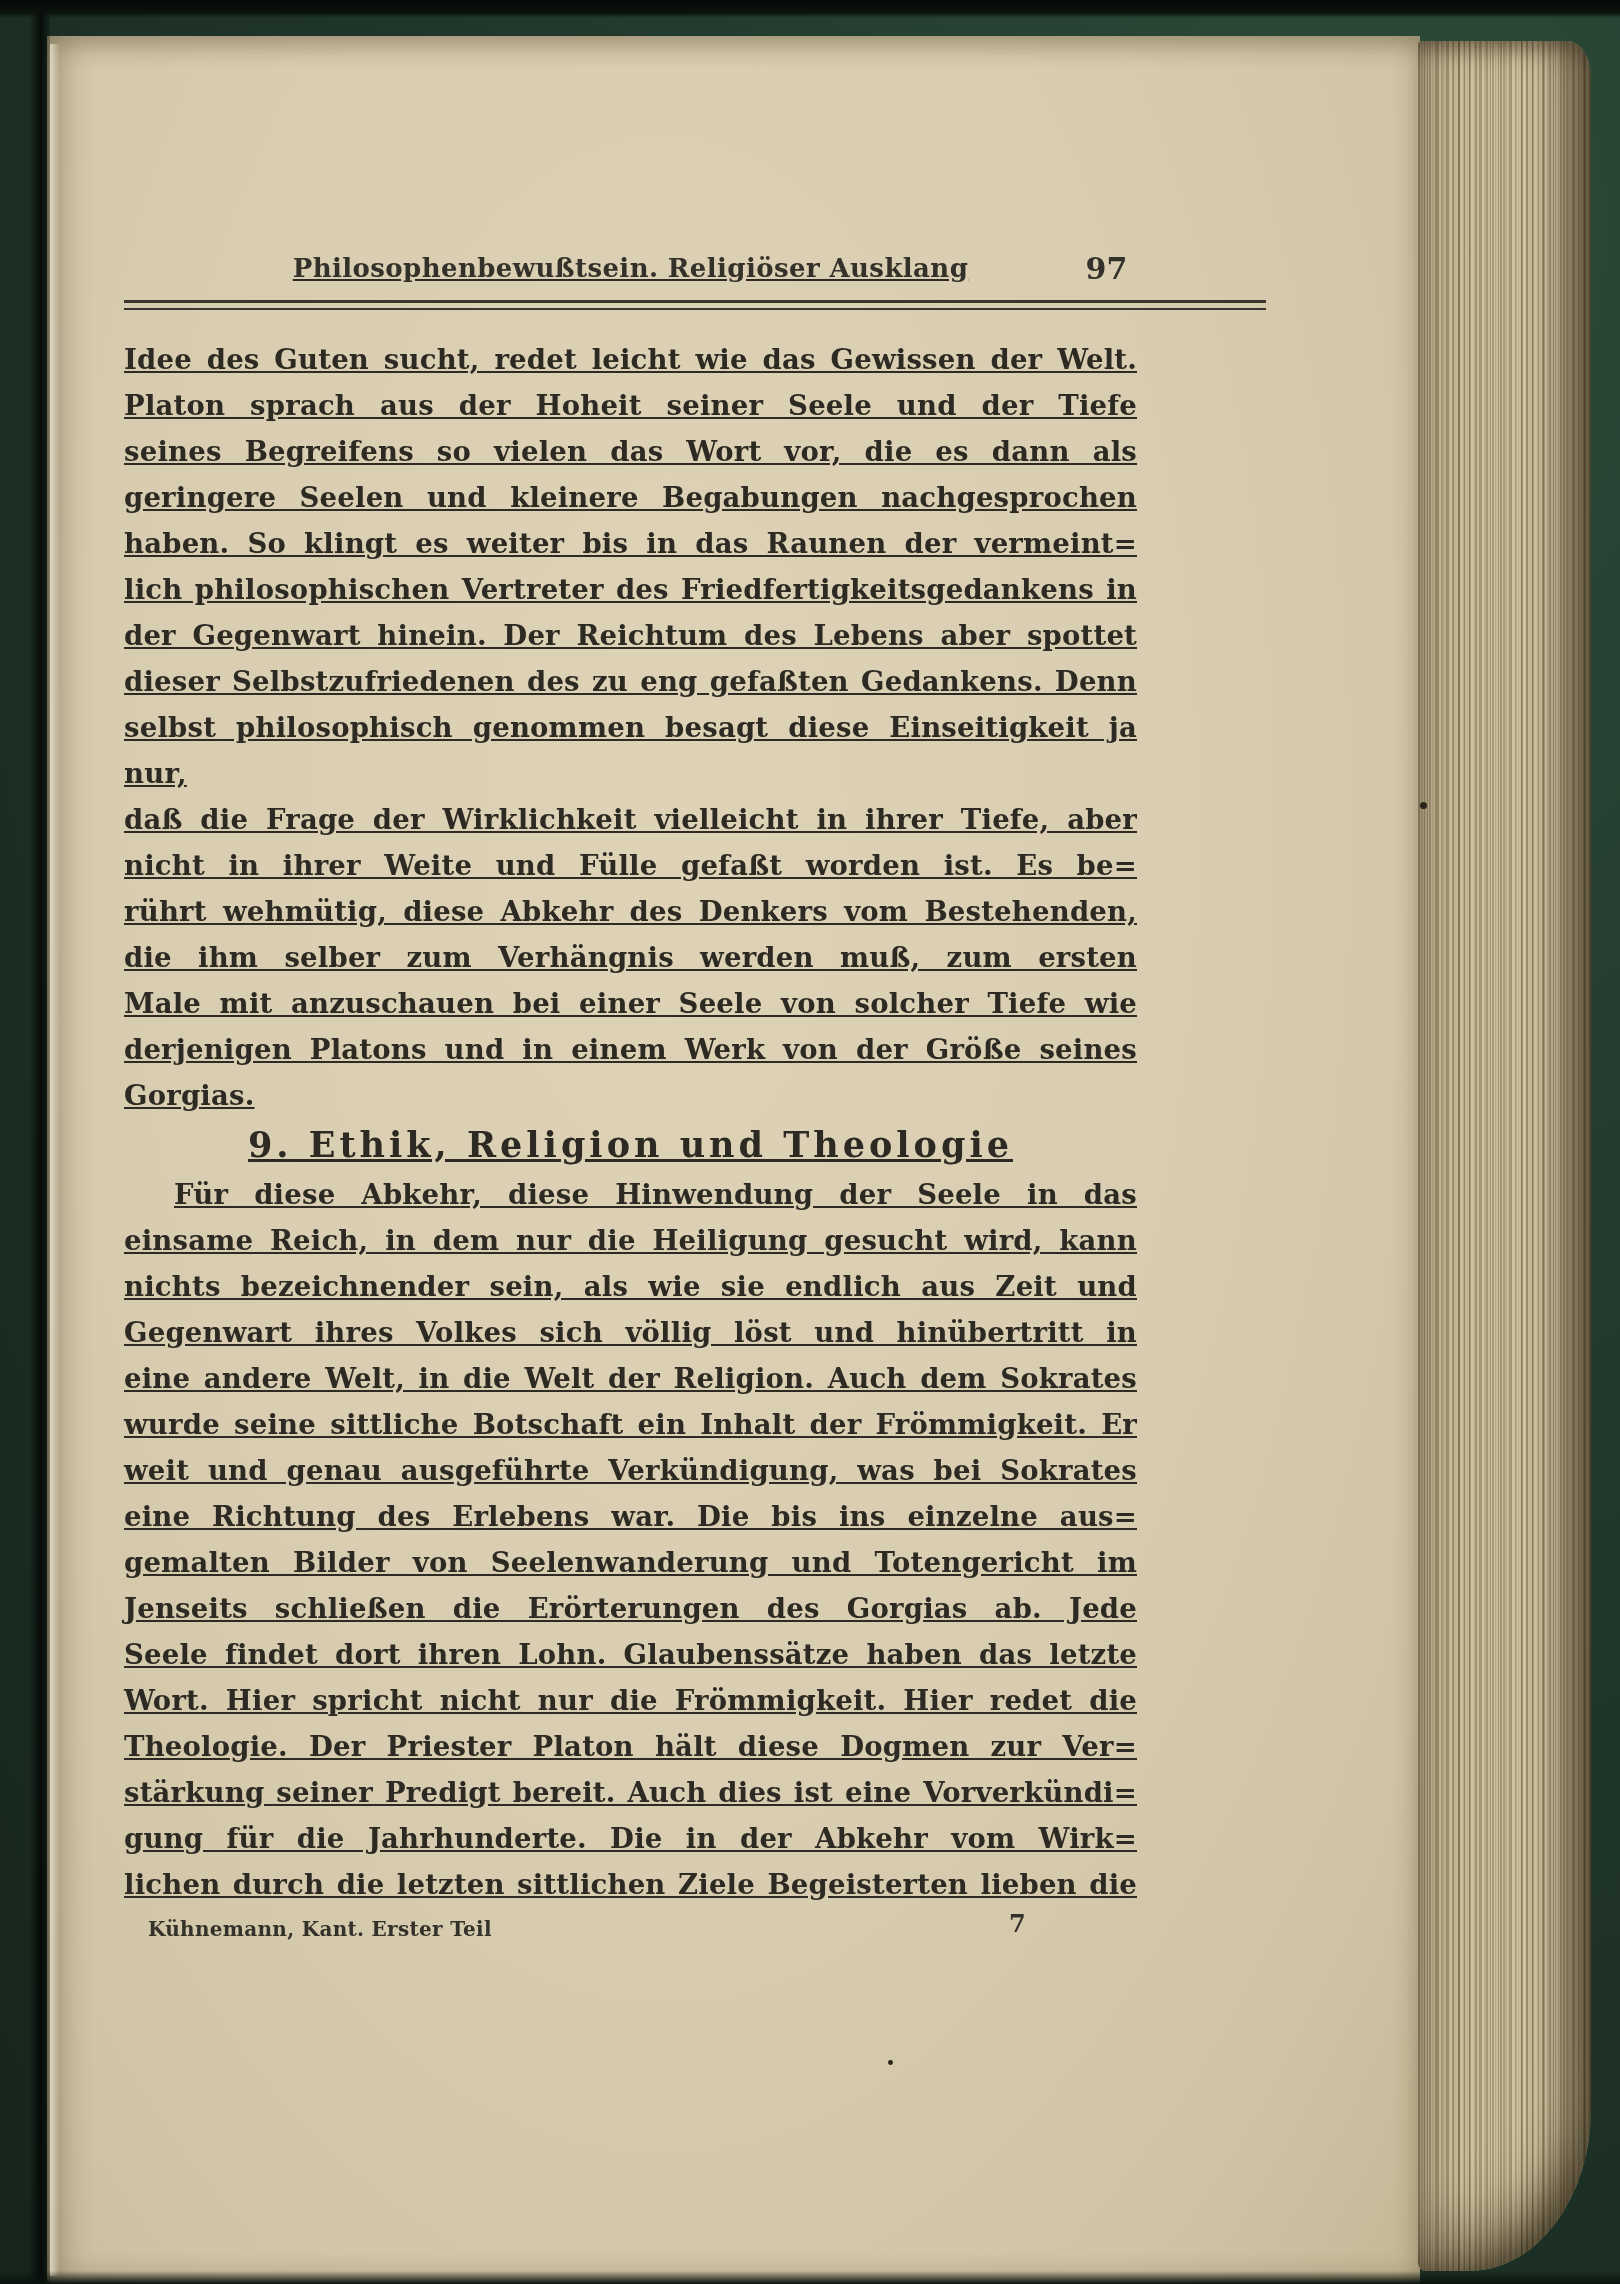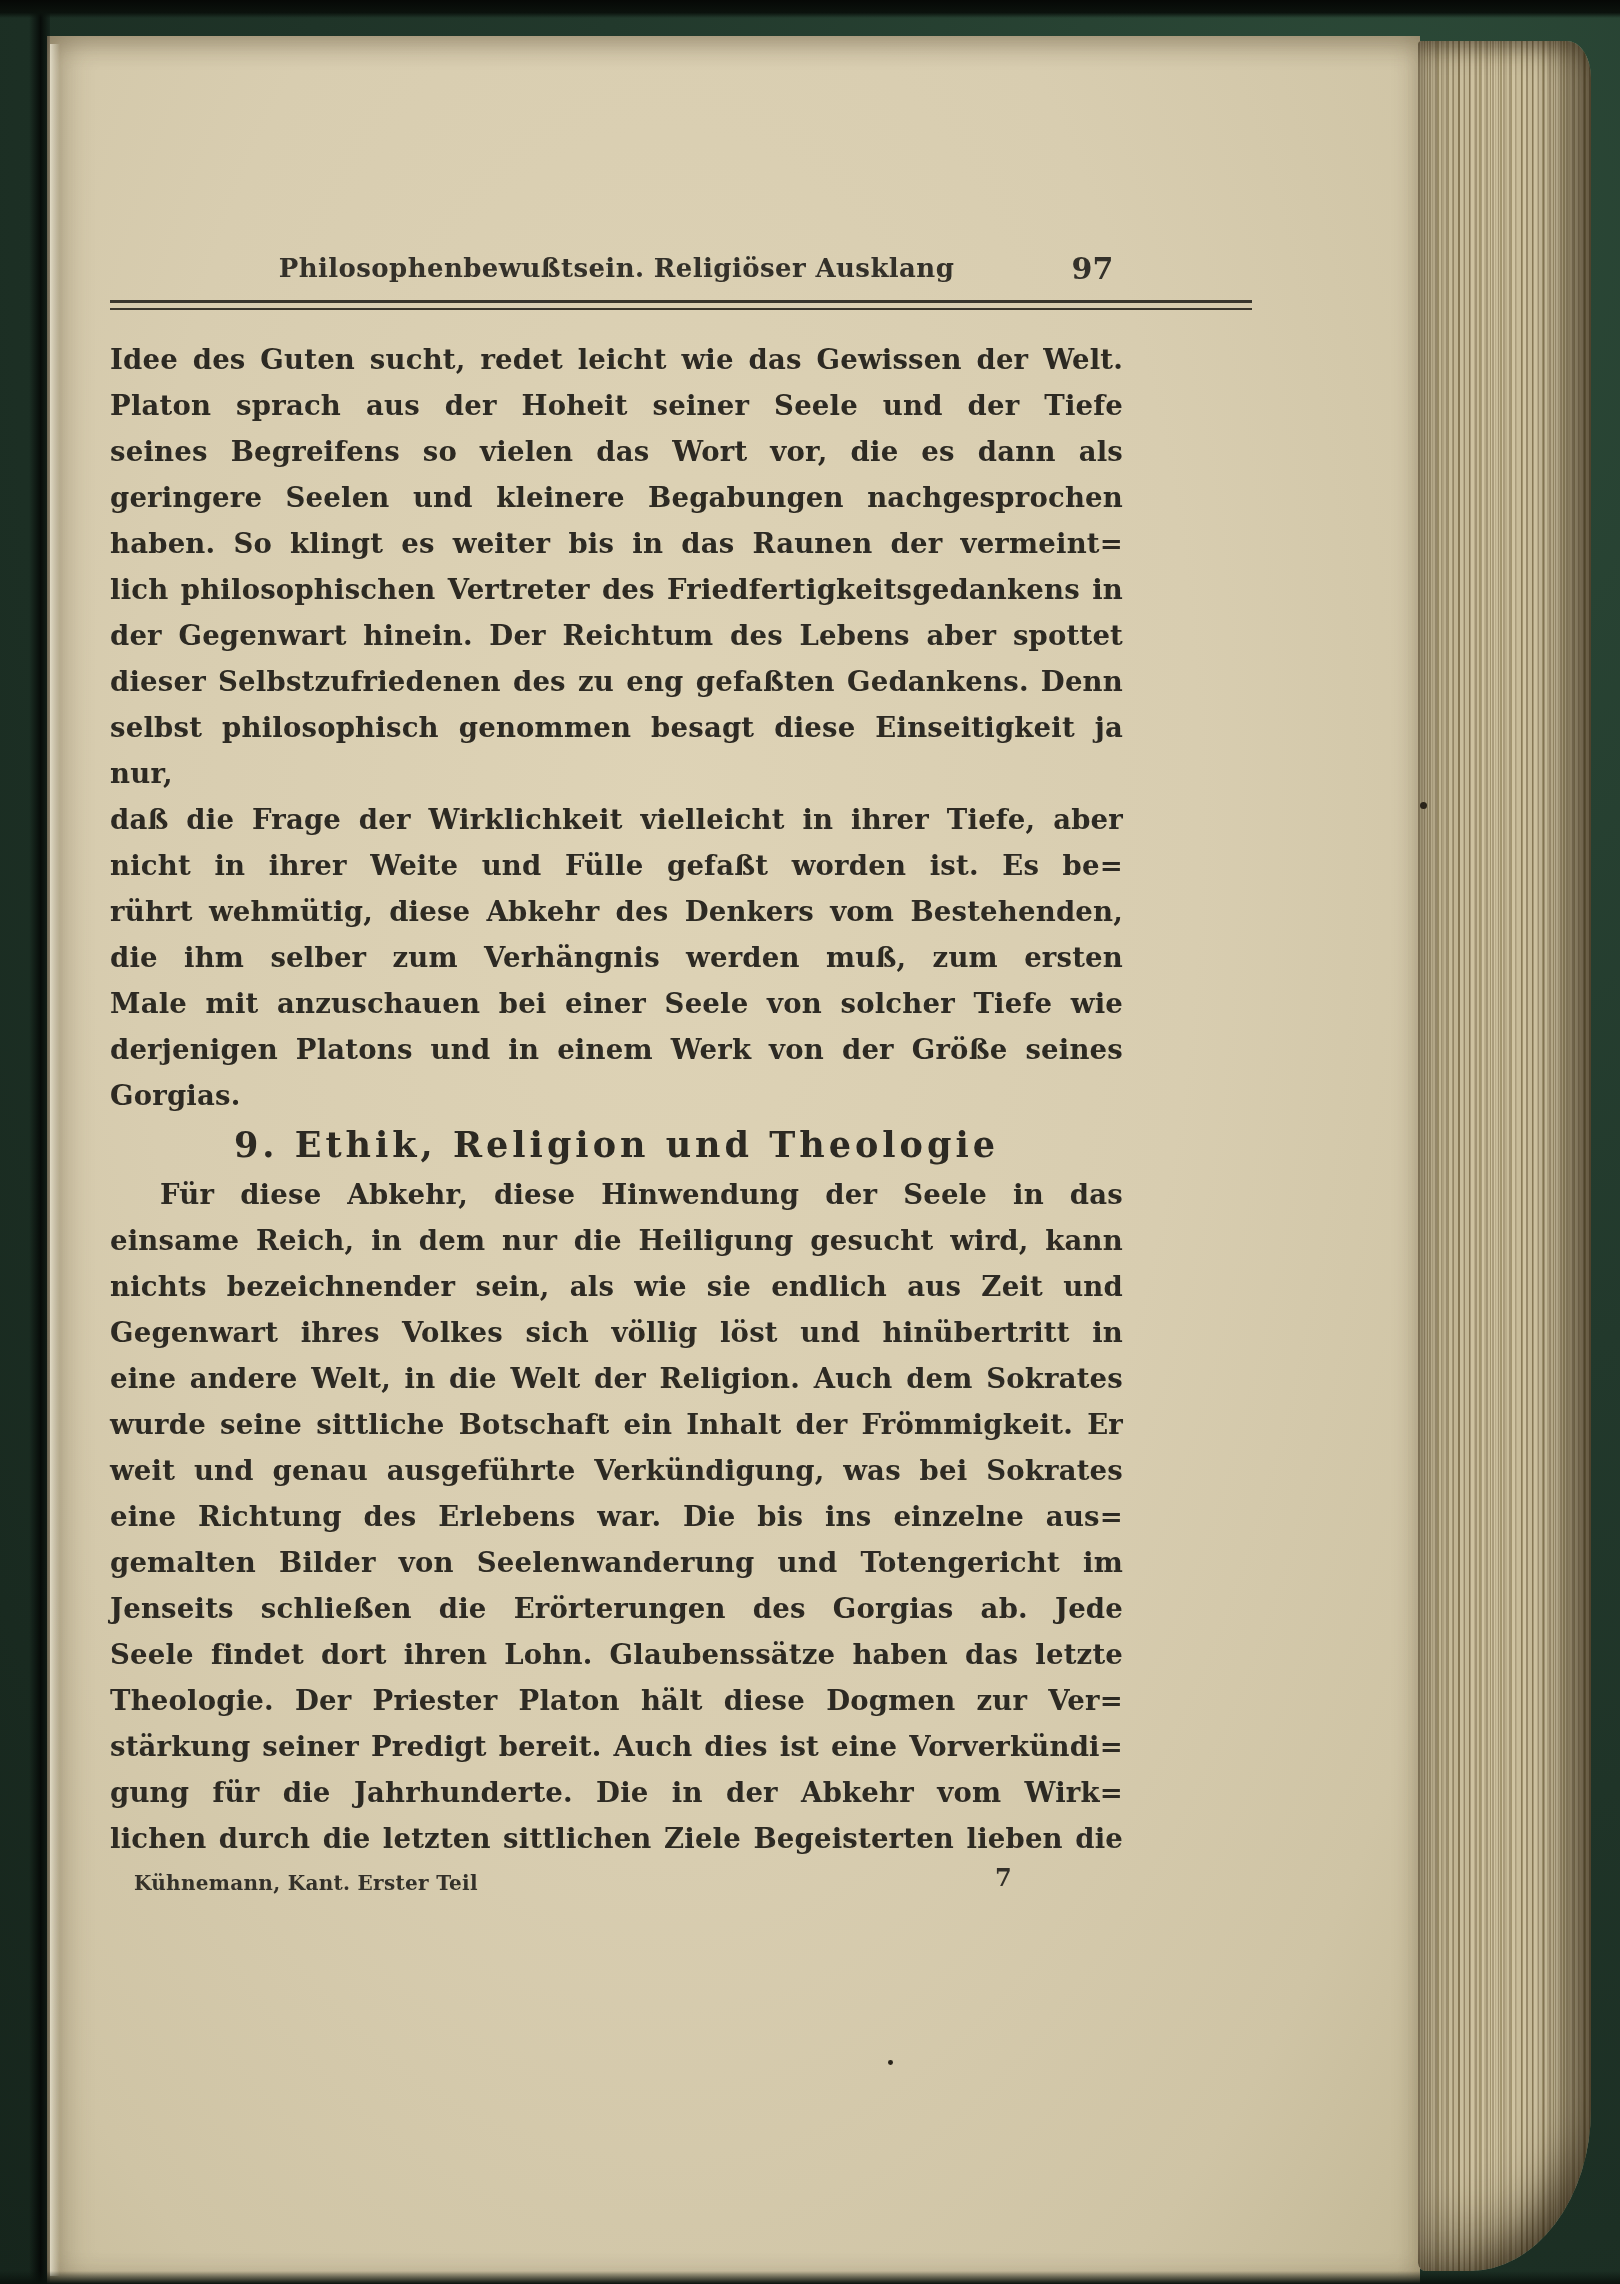--- a/index.html
+++ b/index.html
@@ -29,21 +29,21 @@
   .edges{
     position:absolute;left:1418px;top:41px;width:173px;height:2230px;z-index:4;
     background:
       repeating-linear-gradient(90deg, rgba(70,52,25,0.28) 0 1.6px, rgba(0,0,0,0) 1.6px 5.7px),
       repeating-linear-gradient(90deg, #cfc3a1 0 3.2px, #b9ac8a 3.2px 4.9px, #c7bb99 4.9px 9px, #a2956f 9px 10.5px),
       linear-gradient(90deg,#d3c7a5 0%,#b4a683 60%,#8d7f5f 100%);
     border-radius: 3.2px 24px 122px 8px / 3.2px 37px 162px 8px;
     box-shadow: inset -24px 0 32px rgba(35,25,10,0.5), inset 0 -41px 57px rgba(35,25,10,0.4), inset 0 8px 16px rgba(35,25,10,0.25);
   }
   
-  .type-area{position:absolute;left:110px;top:253px;width:1013px;z-index:5;color:#2e2b24;}
+  .type-area{position:absolute;left:124px;top:253px;width:1013px;z-index:5;color:#2e2b24;text-decoration:underline;}
   .header-row{position:relative;height:39px;}
   .running-title{display:block;text-align:center;font-size:26px;font-weight:bold;letter-spacing:0.4px;color:#34312a;}
   .page-number{position:absolute;right:9.7px;top:-1.6px;font-size:30px;font-weight:bold;color:#34312a;text-align:right;}
   .rules{margin-top:8px;width:1142px;}
   .rule{background:#39362d;}
   .rule.r1{height:3.2px;}
   .rule.r2{height:2.4px;margin-top:4.9px;}
   .body-text{margin-top:26px;font-size:27.5px;font-weight:bold;letter-spacing:0.2px;line-height:46px;color:#2d2a23;}
   .line{text-align:justify;text-align-last:justify;}
   .para .line:last-child{text-align-last:left;}
@@ -103,20 +103,21 @@
           <div class="line">einsame Reich, in dem nur die Heiligung gesucht wird, kann</div>
           <div class="line">nichts bezeichnender sein, als wie sie endlich aus Zeit und</div>
           <div class="line">Gegenwart ihres Volkes sich völlig löst und hinübertritt in</div>
           <div class="line">eine andere Welt, in die Welt der Religion. Auch dem Sokrates</div>
           <div class="line">wurde seine sittliche Botschaft ein Inhalt der Frömmigkeit. Er</div>
           <div class="line">weit und genau ausgeführte Verkündigung, was bei Sokrates</div>
           <div class="line">eine Richtung des Erlebens war. Die bis ins einzelne aus=</div>
           <div class="line">gemalten Bilder von Seelenwanderung und Totengericht im</div>
           <div class="line">Jenseits schließen die Erörterungen des Gorgias ab. Jede</div>
           <div class="line">Seele findet dort ihren Lohn. Glaubenssätze haben das letzte</div>
+          <div class="line">Wort. Hier spricht nicht nur die Frömmigkeit. Hier redet die</div>
           <div class="line">Theologie. Der Priester Platon hält diese Dogmen zur Ver=</div>
           <div class="line">stärkung seiner Predigt bereit. Auch dies ist eine Vorverkündi=</div>
           <div class="line">gung für die Jahrhunderte. Die in der Abkehr vom Wirk=</div>
           <div class="line">lichen durch die letzten sittlichen Ziele Begeisterten lieben die</div>
         </div>
     </div>
 
     <div class="footer-row">
       <span class="footer-sig">Kühnemann, Kant. Erster Teil</span>
       <span class="sheet-number">7</span>

